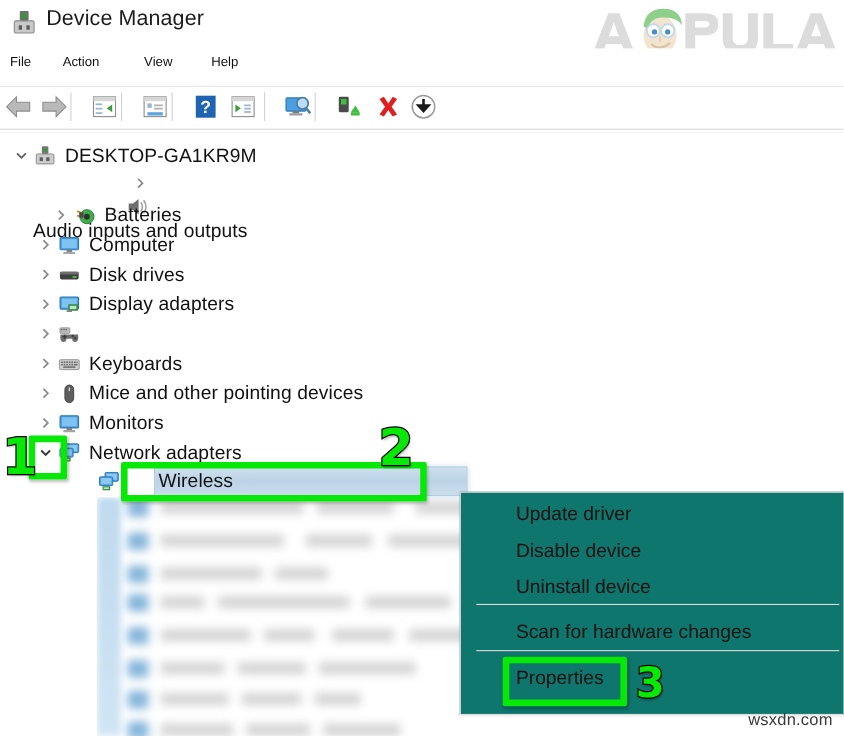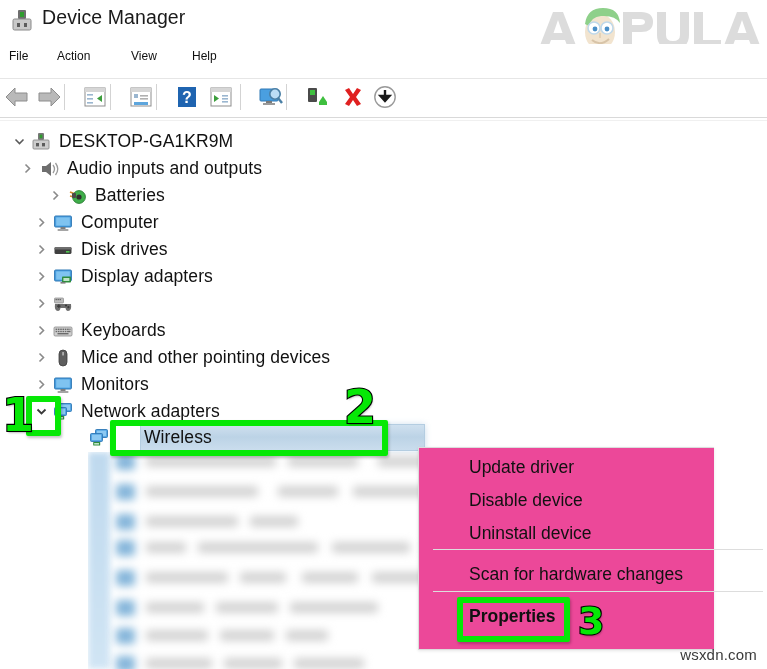--- a/index.html
+++ b/index.html
@@ -190,41 +190,41 @@
     position: absolute;
     left: 688px; top: 452px;
     width: 1px; height: 150px;
     background: #e3e3e3;
   }
 
   
   .ctxmenu {
     position: absolute;
     left: 418px; top: 447px;
-    width: 296px; height: 203px;
-    background: #ec4899;
+    width: 349px; height: 203px;
+    background: #0f766e;
     border: 1px solid #dcdcdc;
     border-right: none;
     box-sizing: border-box;
     box-shadow: 0 1px 3px rgba(0,0,0,0.10);
   }
   .ctx-item {
     position: absolute;
     left: 0;
     width: 347px;
     height: 33px;
     display: flex;
     align-items: center;
     font-size: 17.5px;
     color: #111111;
     padding-left: 50px;
     box-sizing: border-box;
     white-space: nowrap;
   }
-  .ctx-item.bold { font-weight: bold; }
+  .ctx-item.bold { font-weight: normal; }
   .ctx-sep {
     position: absolute;
     left: 14px;
     width: 330px; height: 1px;
     background: #dddddd;
   }
 
   
   .anno-box {
     position: absolute;
@@ -414,21 +414,21 @@
       <rect x="7" y="1" width="6" height="7" rx="1" fill="#777"></rect>
       <rect x="8.6" y="2.6" width="2.8" height="3.6" fill="#2e9c2e"></rect>
       <rect x="2" y="8" width="16" height="9" rx="1" fill="#cdcdcd" stroke="#8a8a8a" stroke-width="0.9"></rect>
       <rect x="5" y="11" width="3" height="3.4" fill="#5c5c5c"></rect>
       <rect x="11" y="11" width="3" height="3.4" fill="#5c5c5c"></rect>
     </svg>
   </span>
   <span class="tree-label">DESKTOP-GA1KR9M</span>
 </div>
 
-<div class="tree-row" style="top:155px; left:16px;">
+<div class="tree-row" style="top:155px; left:30px;flex-direction:column;">
   <span class="tw">
     <svg width="11" height="11" viewBox="0 0 11 11">
         <path d="M3.5 1.5 L7.5 5.5 L3.5 9.5" stroke="#8a8a8a" stroke-width="1.6" fill="none"></path>
       </svg>
   </span>
   <span class="tree-icon">
     <svg width="20" height="20" viewBox="0 0 20 20">
       <path d="M3 7 L7 7 L12 3 L12 17 L7 13 L3 13 Z" fill="#6e6e6e"></path>
       <path d="M14 6 q3 4 0 8 M16.5 4 q4.5 6 0 12" stroke="#9a9a9a" stroke-width="1.3" fill="none"></path>
     </svg>

